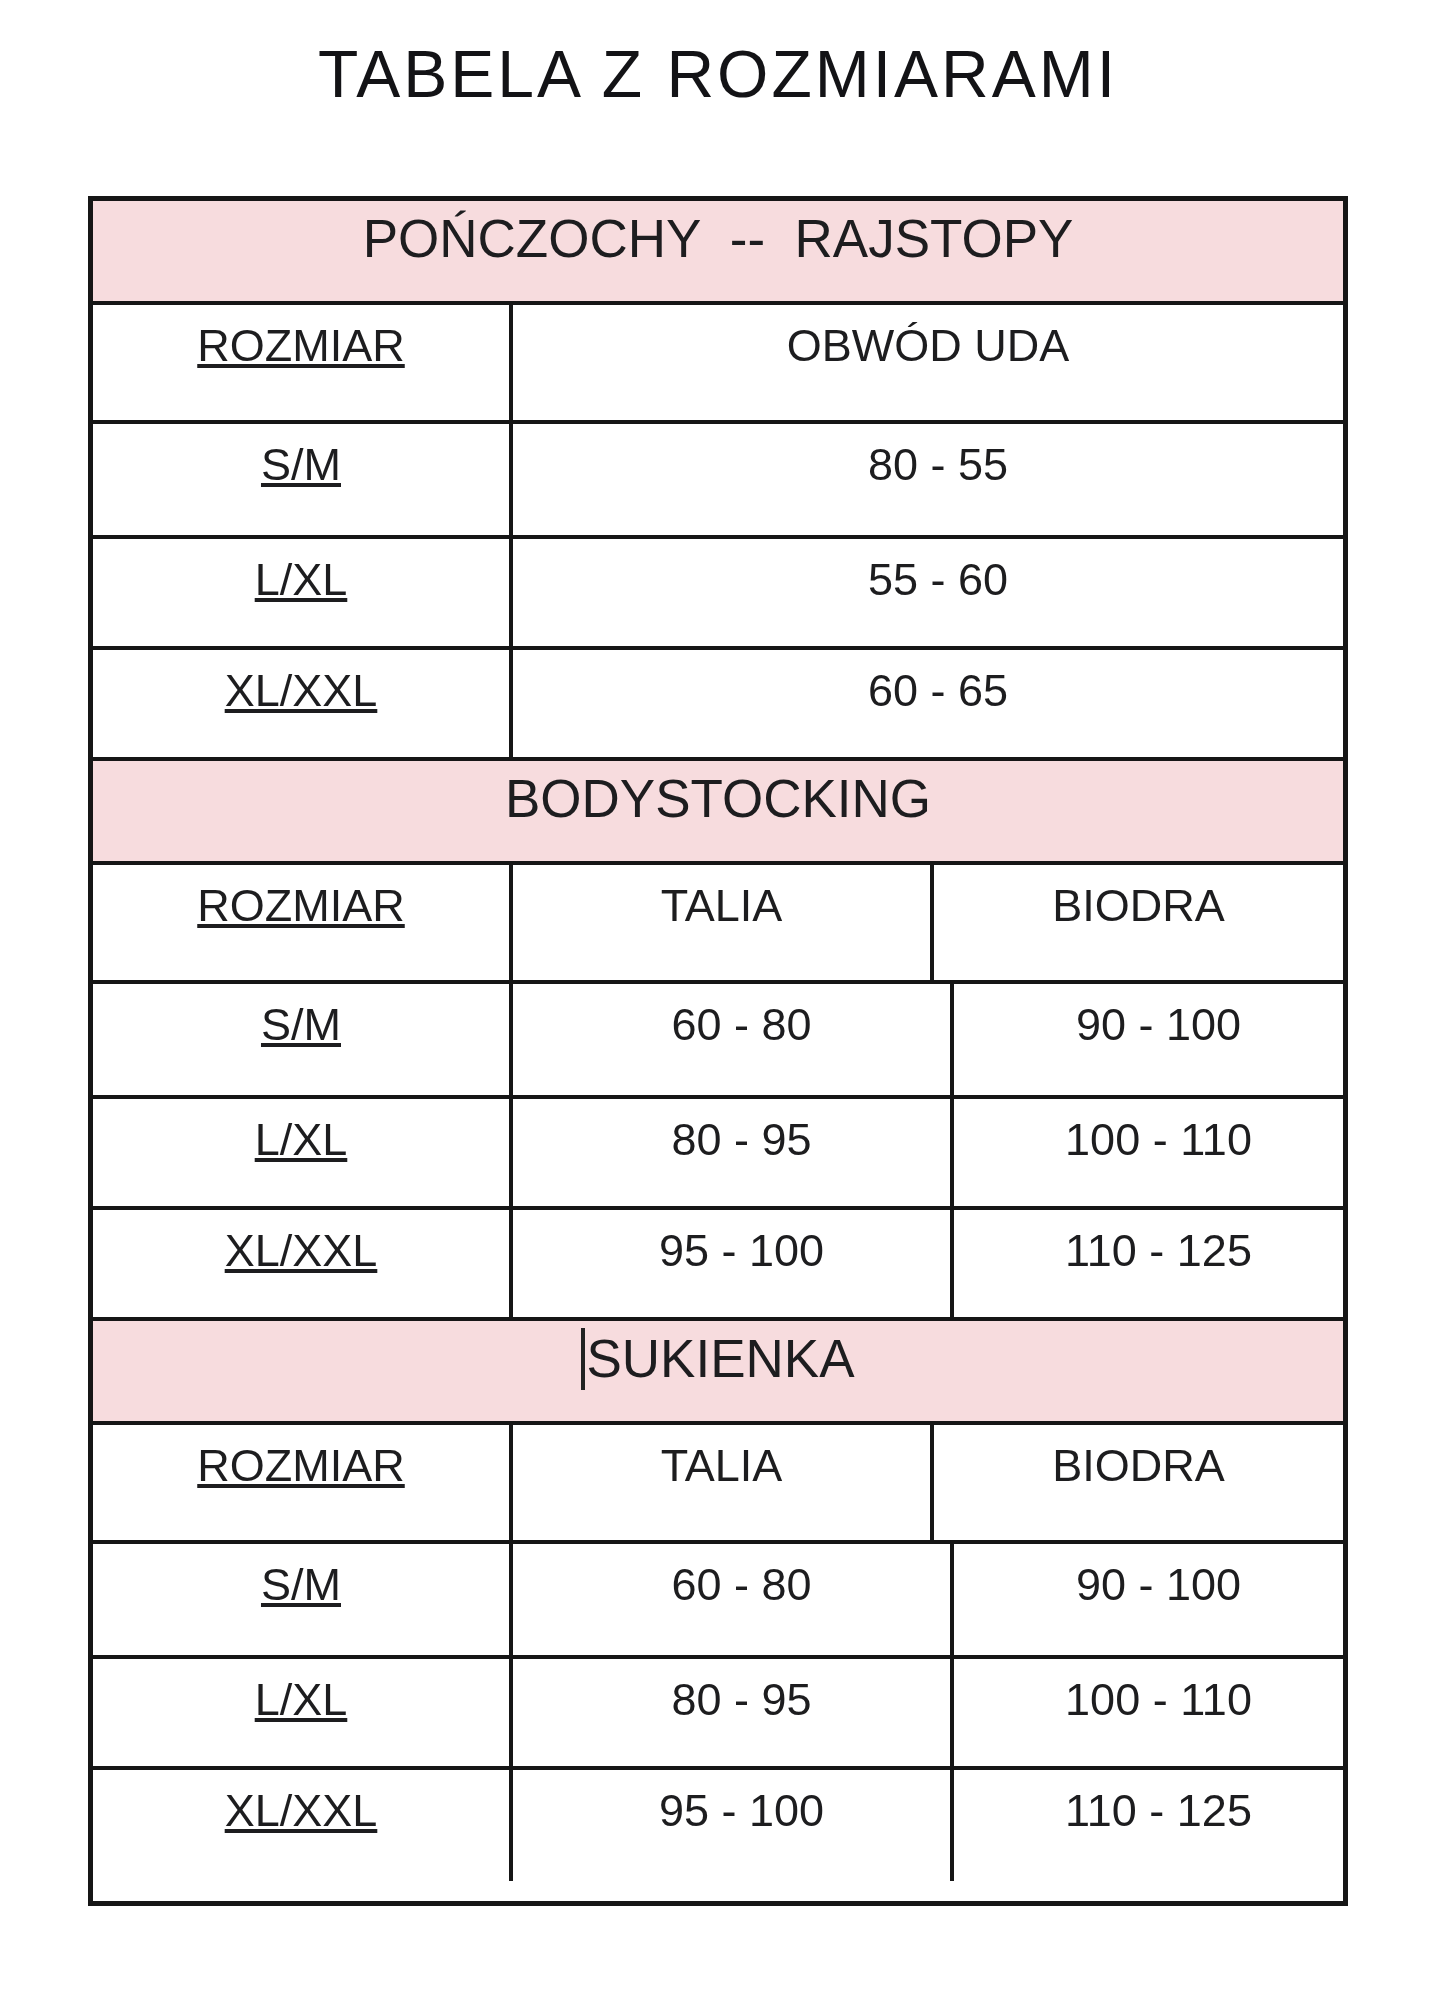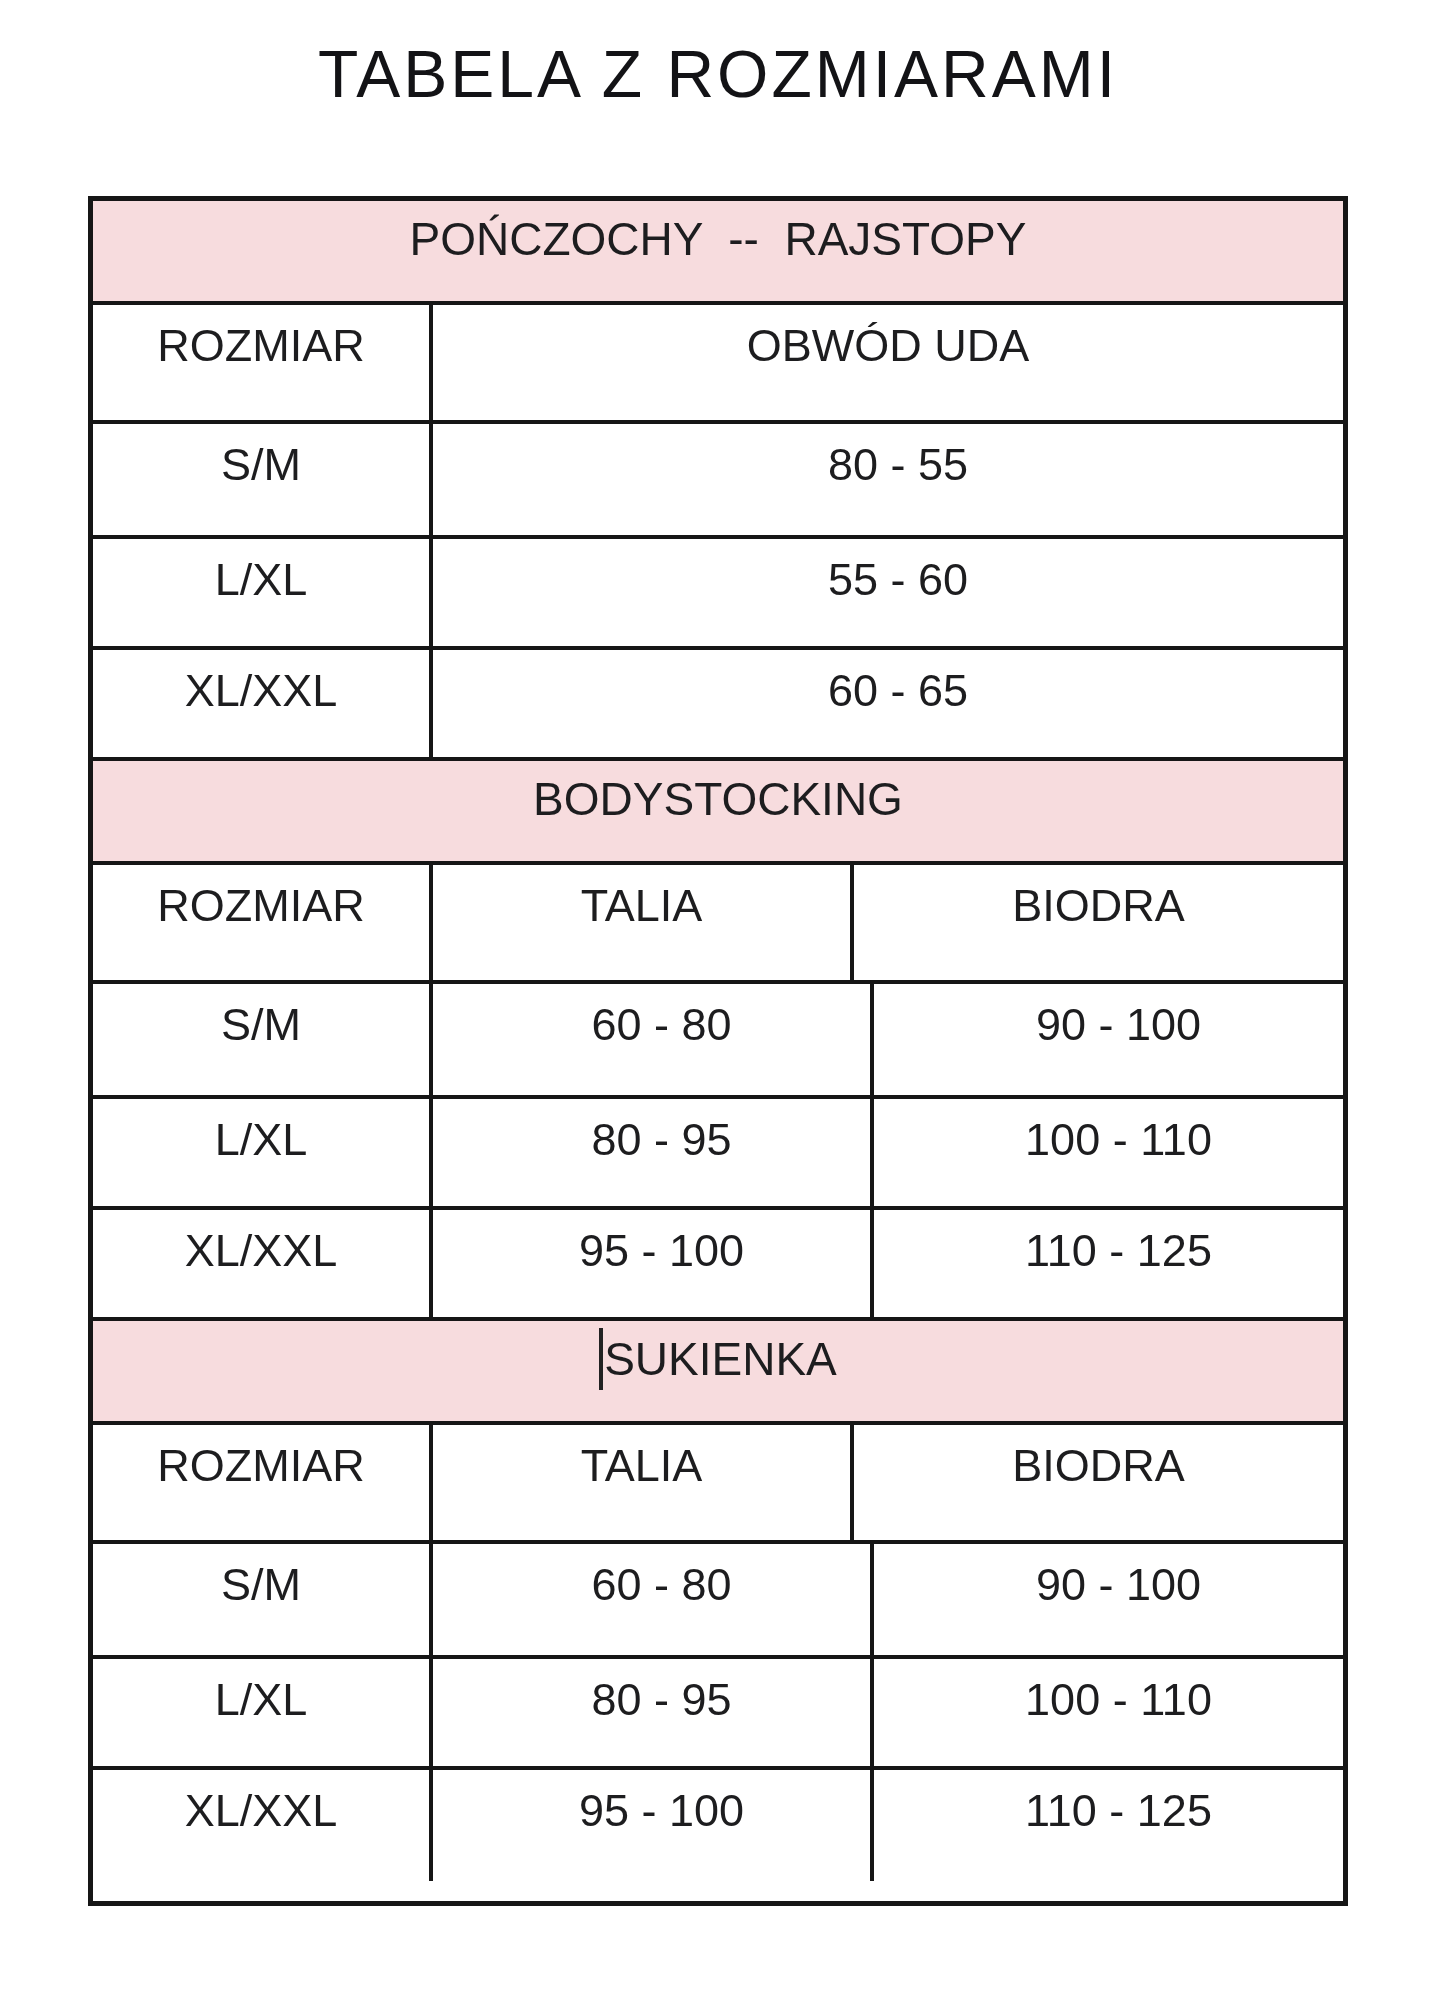--- a/index.html
+++ b/index.html
@@ -46,37 +46,37 @@
     color:var(--text);
   }
   .row.last{border-bottom:none;}
   .banner{
     height:104px;
     background:var(--pink);
     justify-content:center;
     padding-top:12px;
   }
   .banner .banner-text{
-    font-size:46px;
+    font-size:53px;
     line-height:52px;
     white-space:pre;
   }
   .header-row{height:119px;}
   .data-row{height:111px;gap:20px;}
   .data-row.tall{height:115px;}
   .cell{
     display:flex;
     justify-content:center;
     align-items:flex-start;
     padding-top:16px;
     font-size:45px;
     line-height:50px;
     white-space:pre;
   }
-  .c1{width:340px;border-right:4px solid var(--border);}
+  .c1{width:420px;border-right:4px solid var(--border);text-decoration:underline;}
   .cols2 .c2{flex:1;text-align:right;}
   .cols3 .c2{width:421px;border-right:4px solid var(--border);}
   .cols3 .c3{flex:1;}
   .caret{
     display:inline-block;
     width:4px;
     height:62px;
     margin-top:-5px;
     margin-right:1px;
     background:#222;

